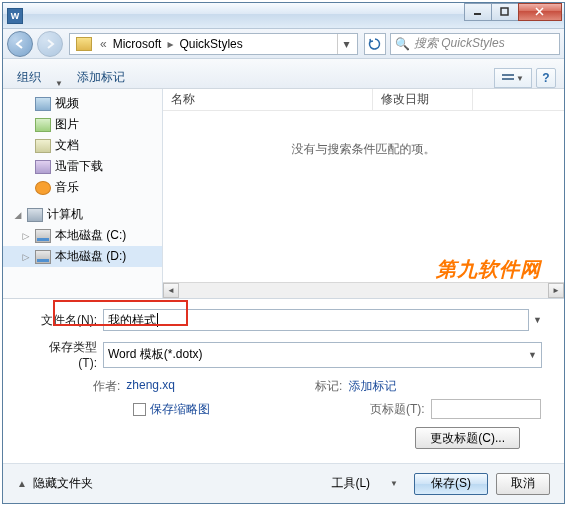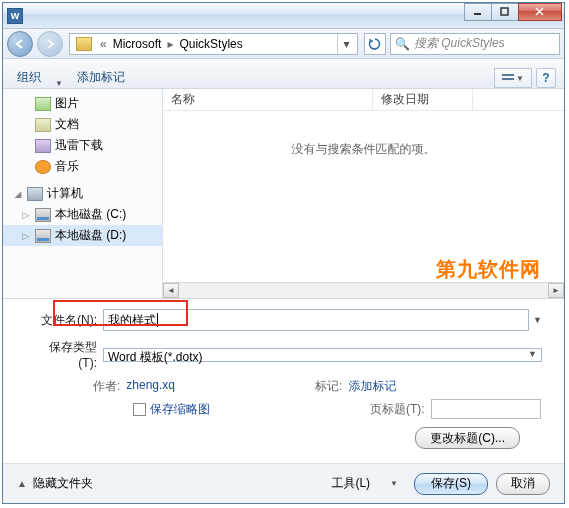--- a/index.html
+++ b/index.html
@@ -41,43 +41,43 @@
 .ic-dl{background:linear-gradient(#e0d0f0,#b0a0d0);border:1px solid #9080b0}
 .ic-music{background:#f8a030;border-radius:50%;border:1px solid #d08020}
 .ic-pc{background:linear-gradient(#d8e0e8,#a0b0c0);border:1px solid #8090a0}
 .ic-drive{background:linear-gradient(#e8e8e8,#b8b8b8);border:1px solid #909090;position:relative}
 .ic-drive::after{content:"";position:absolute;bottom:1px;left:1px;right:1px;height:3px;background:#5090d0}
 .list{flex:1;position:relative;background:#fff}
 .list-head{display:flex;height:22px;border-bottom:1px solid #e8e8e8;align-items:center}
 .lh-col{padding:0 8px;border-right:1px solid #e8e8e8;height:100%;display:flex;align-items:center;color:#444}
 .empty{text-align:center;color:#666;margin-top:30px}
 .watermark{position:absolute;right:14px;bottom:4px;text-align:center;pointer-events:none}
-.wm1{color:#ff7800;font-weight:bold;font-size:20px;letter-spacing:1px;text-shadow:1px 1px #fff}
+.wm1{color:#ff7800;font-weight:bold;font-size:20px;font-style:italic;letter-spacing:1px;text-shadow:1px 1px #fff}
 .wm2{color:#2a9a4a;font-size:10px;letter-spacing:2px;font-weight:bold}
 .scroll-h{height:16px;background:#f0f0f0;border-top:1px solid #d8d8d8;position:absolute;bottom:0;left:0;right:0;display:flex}
 .sc-btn{width:16px;height:15px;background:linear-gradient(#f8f8f8,#e0e0e0);border:1px solid #c0c0c0;display:flex;align-items:center;justify-content:center;font-size:8px;color:#555}
 .sc-track{flex:1}
 .form{padding:10px 22px 4px 30px}
 .row{display:flex;align-items:center;margin-bottom:8px}
 .lbl{width:70px;text-align:right;padding-right:6px;color:#222}
 .inp{flex:1;height:22px;border:1px solid #a8b8c8;background:#fff;padding:0 4px;display:flex;align-items:center}
 .hl{position:absolute;border:2px solid #e03020;pointer-events:none}
-.dd{flex:1;height:14px;border:1px solid #a8b8c8;background:#fff;display:flex;align-items:flex-start;padding:0 4px}
+.dd{flex:1;height:26px;border:1px solid #a8b8c8;background:#fff;display:flex;align-items:center;padding:0 4px}
 .dd-arrow{margin-left:auto;color:#555;font-size:9px}
 .meta{display:flex;margin:6px 0 4px 60px;gap:140px}
 .meta-pair{display:flex;gap:6px}
 .meta-k{color:#666}
 .meta-v{color:#1a4a9a}
 .chk-row{display:flex;margin:4px 0 0 100px;gap:160px;align-items:center}
 .chk{width:13px;height:13px;border:1px solid #888;background:#fff;margin-right:4px}
 .link{color:#1a4a9a}
 .pt-row{display:flex;align-items:center;gap:6px}
 .pt-input{width:110px;height:20px;border:1px solid #bbb;background:#fff}
 .btn-row{display:flex;justify-content:flex-end;padding:8px 22px 0 0}
-.btn{height:22px;padding:0 14px;border:1px solid #888;background:linear-gradient(#fdfdfd,#e4e4e4);display:flex;align-items:center;border-radius:10px}
+.btn{height:22px;padding:0 14px;border:1px solid #888;background:linear-gradient(#fdfdfd,#e4e4e4);display:flex;align-items:center;border-radius:2px}
 .footer{position:absolute;bottom:0;left:0;right:0;height:40px;border-top:1px solid #d8e0e8;background:#f0f4f8;display:flex;align-items:center;padding:0 14px;gap:10px}
 .foot-left{display:flex;align-items:center;gap:6px}
 .exp-ic{color:#555;font-size:10px}
 .foot-right{margin-left:auto;display:flex;gap:8px;align-items:center}
 .tool-dd{height:22px;padding:0 8px;display:flex;align-items:center;gap:20px}
 .btn.primary{border:1px solid #3a6a9a;background:linear-gradient(#f4faff,#cfe4f7 48%,#bcd9f2 52%,#d9ecfb);padding:0 16px}
 .cursor{display:inline-block;width:1px;height:14px;background:#000;margin-left:1px;vertical-align:middle}
 svg{display:block}
 </style>
 </head>
@@ -150,20 +150,25 @@
         <span style="font-size:8px;color:#555">▼</span>
       </div>
       <div class="help">?</div>
     </div>
   </div>
 
   <div class="body">
     <div class="tree">
       <div class="tree-item">
           <span class="ti-exp"></span>
+          <span class="ti-icon ic-video"></span>
+          <span>视频</span>
+        </div>
+      <div class="tree-item">
+          <span class="ti-exp"></span>
           <span class="ti-icon ic-pic"></span>
           <span>图片</span>
         </div>
       <div class="tree-item">
           <span class="ti-exp"></span>
           <span class="ti-icon ic-doc"></span>
           <span>文档</span>
         </div>
       <div class="tree-item">
           <span class="ti-exp"></span>

